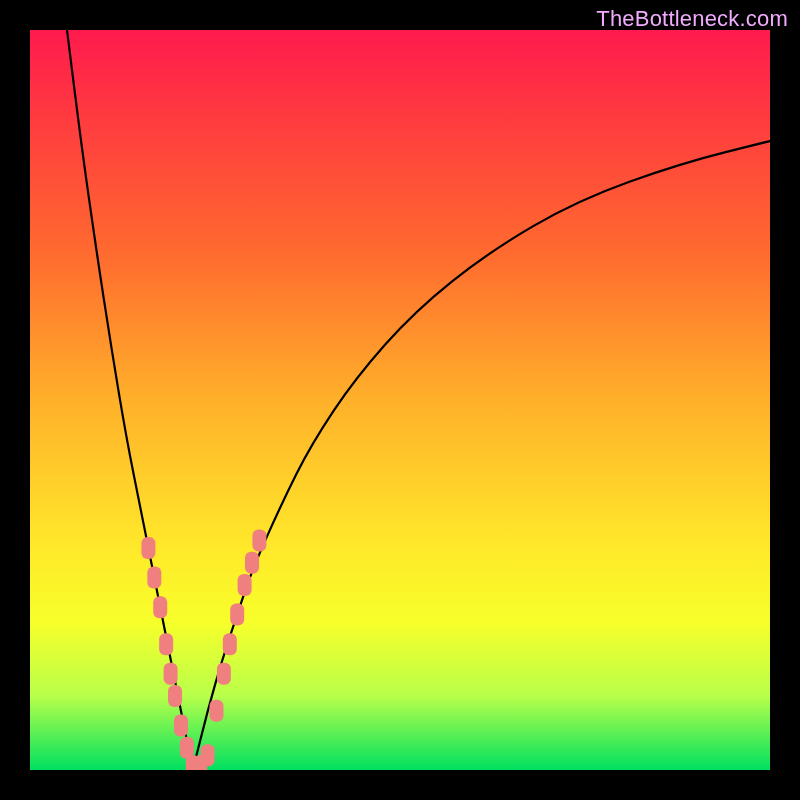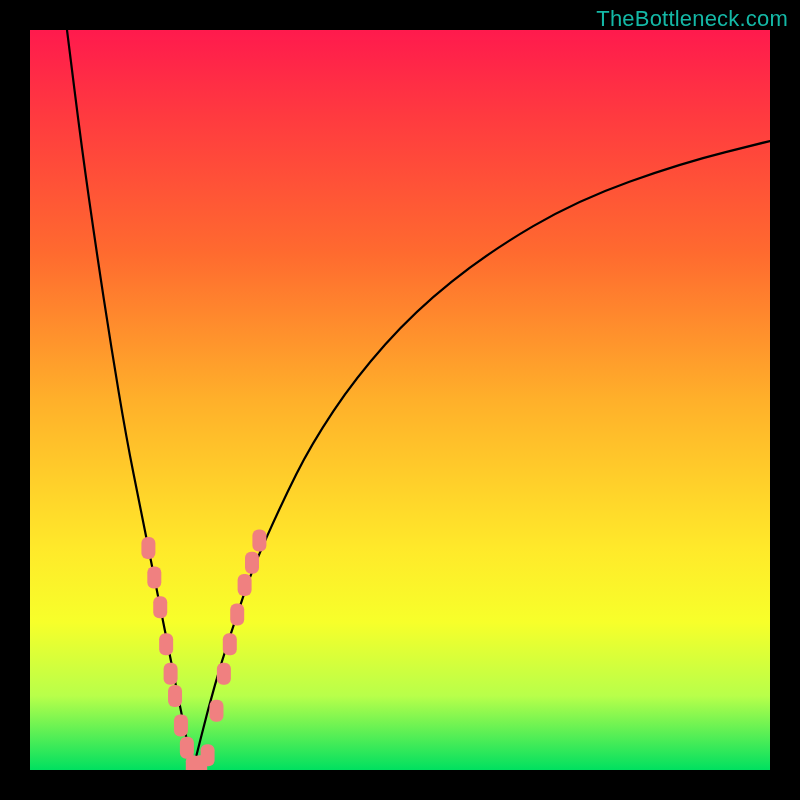--- a/index.html
+++ b/index.html
@@ -32,21 +32,21 @@
       #ffb02a 50%,
       #ffe92a 70%,
       #f7ff2a 80%,
       #b8ff4a 90%,
       #00e060 100%);
   }
   .watermark {
     position: absolute;
     top: 6px;
     right: 12px;
-    color: #14b8a6;
+    color: #f0abfc;
     font-size: 22px;
     letter-spacing: 0.2px;
     font-weight: 400;
     user-select: none;
   }
   svg {
     position: absolute;
     left: 0;
     top: 0;
   }

